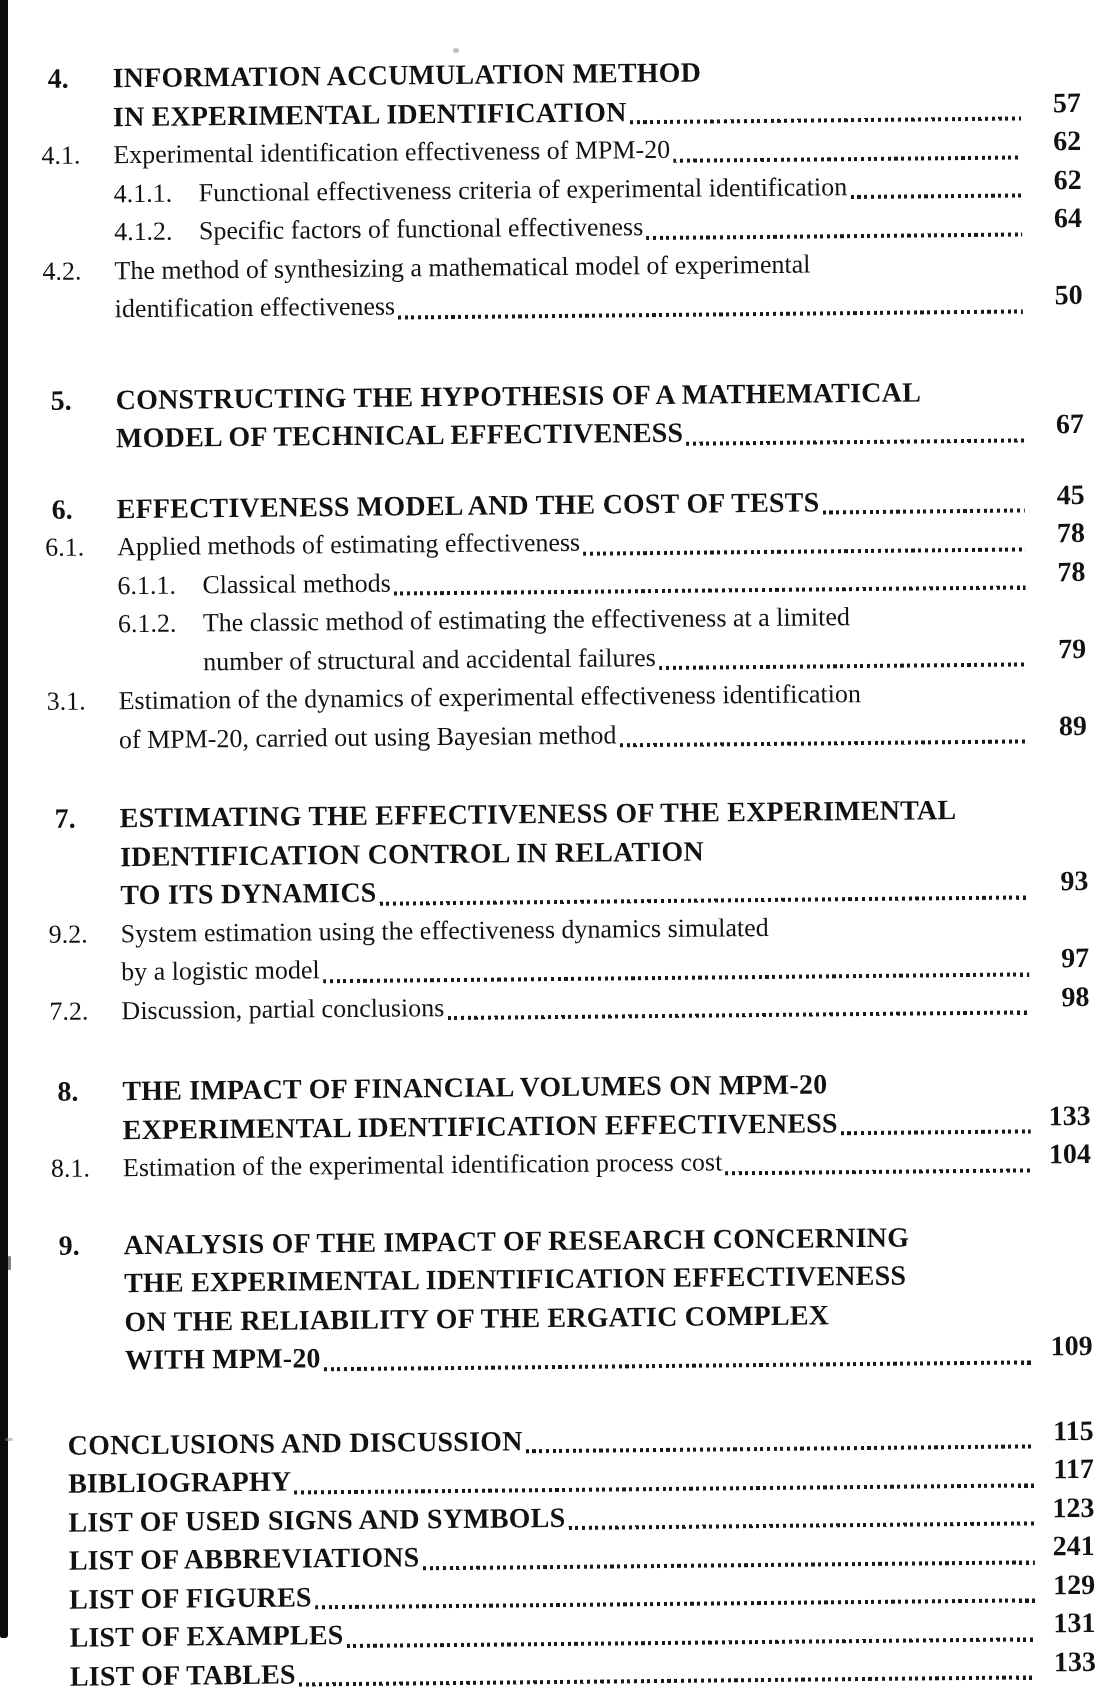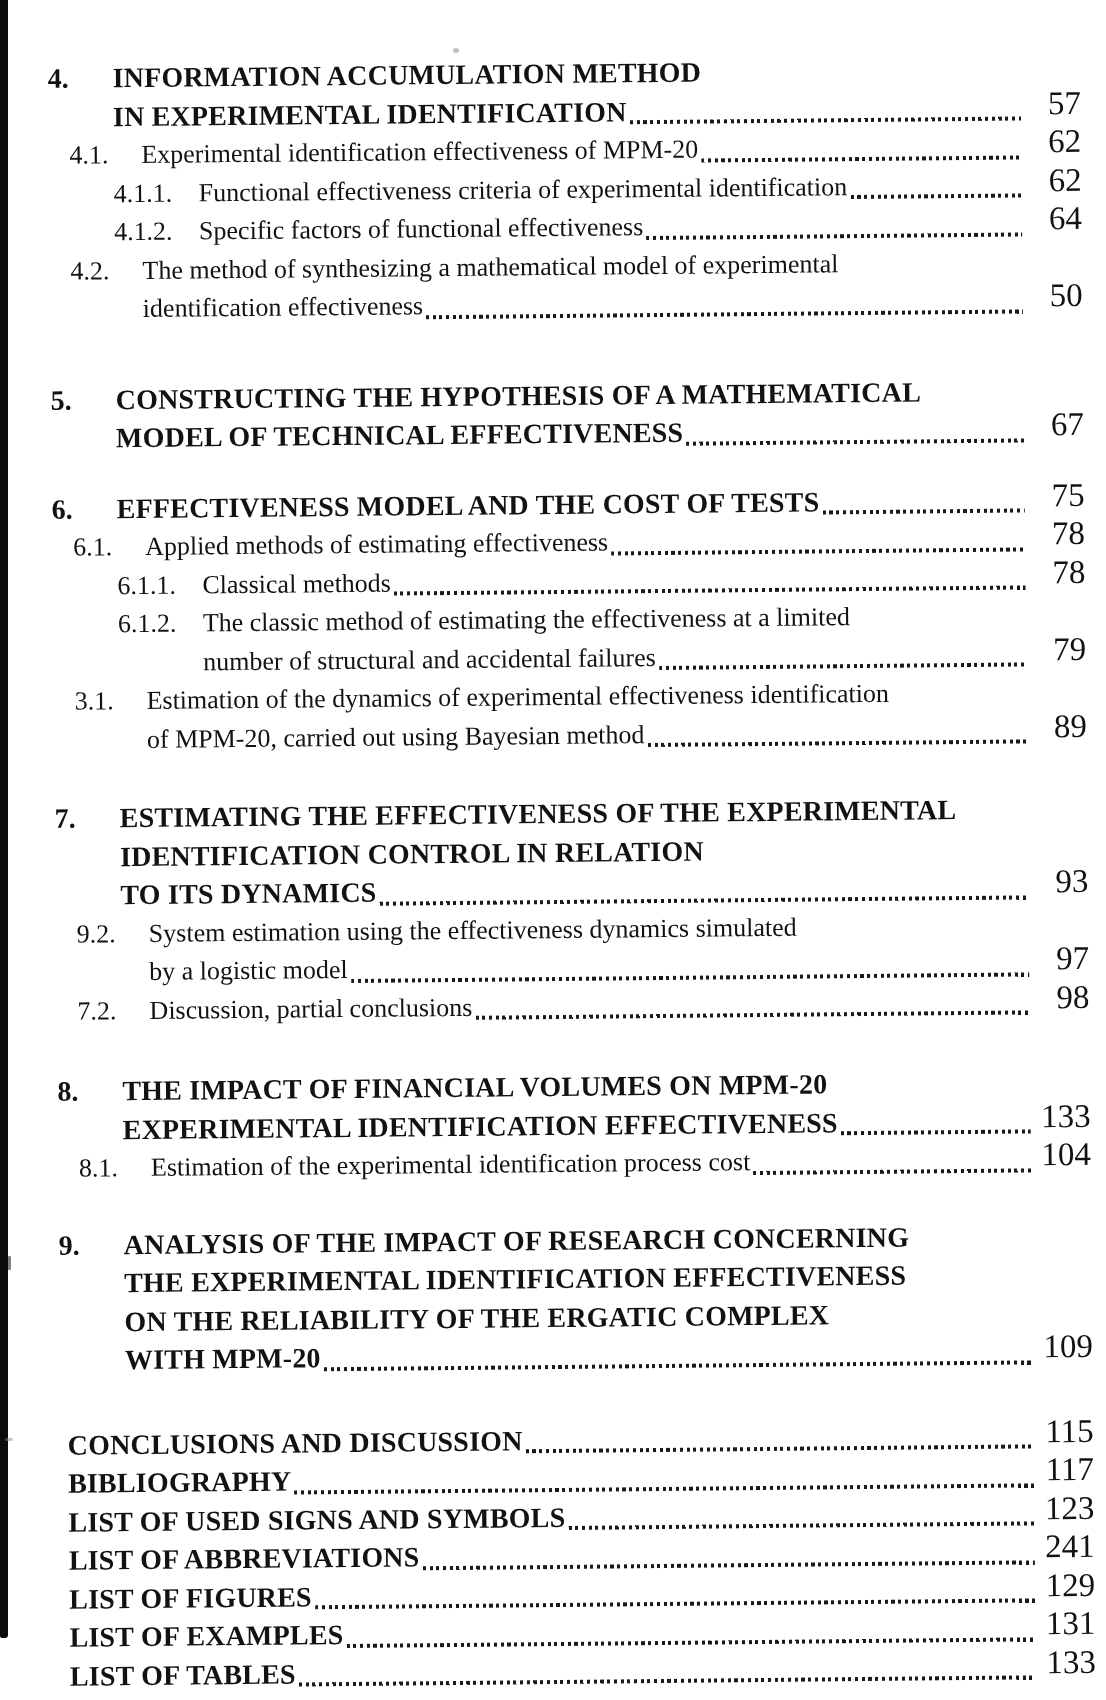--- a/index.html
+++ b/index.html
@@ -48,21 +48,21 @@
   .entry {
     display: flex;
     align-items: stretch;
   }
   .num {
     flex: 0 0 auto;
     line-height: 38.5px;
     white-space: nowrap;
   }
   .l1 > .num { margin-left: 55px;  width: 65px; font-weight: 700; font-size: 28px; }
-  .l2 > .num { margin-left: 76px;  width: 72px; font-weight: 400; font-size: 26px; }
+  .l2 > .num { margin-left: 48px;  width: 72px; font-weight: 400; font-size: 26px; }
   .l3 > .num { margin-left: 120px; width: 85px; font-weight: 400; font-size: 26px; }
   .end > .body { margin-left: 62px; }
 
   .body {
     flex: 1;
     min-width: 0;
   }
   .line {
     display: flex;
     line-height: 38.5px;
@@ -84,22 +84,22 @@
     align-self: flex-end;
     height: 3.6px;
     margin: 0 2px 7px 3px;
     background-image: repeating-linear-gradient(90deg,
       #1a1a1a 0, #1a1a1a 3.1px, transparent 3.1px, transparent 6.7px);
   }
   .page {
     flex: 0 0 58px;
     text-align: right;
     align-self: flex-end;
-    font-weight: 400;
-    font-size: 33px;
+    font-weight: 700;
+    font-size: 28px;
     line-height: 38.5px;
     transform: translateY(-5px);
     white-space: nowrap;
   }
 </style>
 </head>
 <body>
 
 <div class="binding-bar"></div>
 <div class="speck s1"></div>
@@ -178,21 +178,21 @@
         <span class="page">67</span>
       </div>
       <div class="entry l1" style="margin-top: 32px;">
         <span class="num">6.</span>
         <span class="body">
           <span class="line">
             <span class="txt">EFFECTIVENESS MODEL AND THE COST OF TESTS</span>
             <span class="leader"></span>
           </span>
         </span>
-        <span class="page">75</span>
+        <span class="page">45</span>
       </div>
       <div class="entry l2">
         <span class="num">6.1.</span>
         <span class="body">
           <span class="line">
             <span class="txt">Applied methods of estimating effectiveness</span>
             <span class="leader"></span>
           </span>
         </span>
         <span class="page">78</span>

